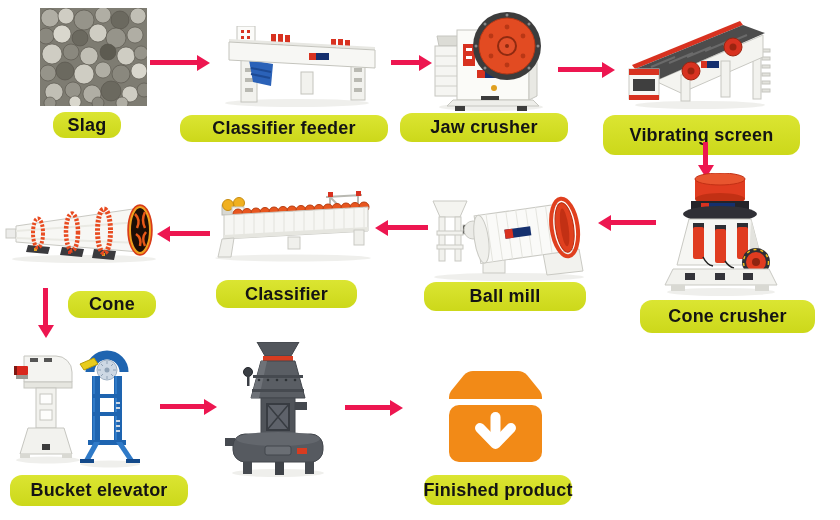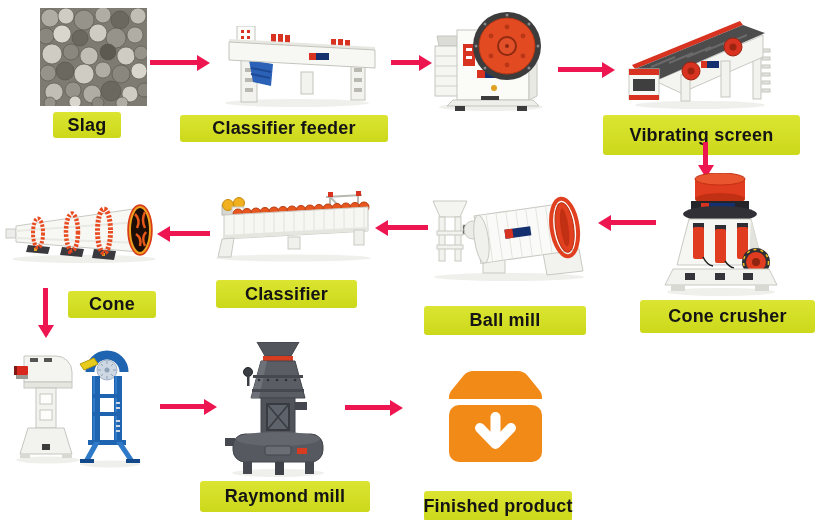--- a/index.html
+++ b/index.html
@@ -2,21 +2,21 @@
 <html><head>
 <meta charset="utf-8">
 <style>
   html,body { margin:0; padding:0; background:#ffffff; }
   #canvas {
     position:relative; width:840px; height:520px; background:#ffffff;
     font-family:"Liberation Sans", sans-serif; overflow:hidden;
   }
   .stage-label {
     position:absolute; background:linear-gradient(#dbe532,#ccd81a);
-    border-radius:3px; display:flex; align-items:center; justify-content:center;
+    border-radius:12px; display:flex; align-items:center; justify-content:center;
     font-weight:bold; font-size:18px; color:#141414; letter-spacing:.2px;
     white-space:nowrap;
   }
   .illus { position:absolute; }
   .arr { position:absolute; background:#ed1650; }
   .arr-right { height:5px; }
   .arr-right::after {
     content:""; position:absolute; left:100%; top:50%; transform:translateY(-50%);
     width:0; height:0; border-left:13px solid #ed1650;
     border-top:8px solid transparent; border-bottom:8px solid transparent;
@@ -150,20 +150,21 @@
         <circle cx="43" cy="42" r="1.5"></circle>
         <circle cx="52" cy="20" r="1.5"></circle>
     </g>
     <circle cx="61" cy="84" r="3" fill="#e0a020"></circle>
     <polygon points="20,96 100,96 106,102 14,102" fill="#eeeeea" stroke="#c6c6c0"></polygon>
     <rect x="22" y="102" width="10" height="5" fill="#3c3c3c"></rect>
       <rect x="84" y="102" width="10" height="5" fill="#3c3c3c"></rect>
     <rect x="48" y="92" width="18" height="4" fill="#3c3c3c"></rect>
   </svg>
 
+  <div class="stage-label" style="left:400px;top:113px;width:168px;height:29px">Jaw crusher</div>
 
   <div class="arr arr-right" style="left:558px;top:67px;width:44px"></div>
 
   <svg class="illus" style="left:625px;top:13px" width="150" height="97" viewBox="0 0 150 97">
     <ellipse cx="75" cy="92" rx="65" ry="4" fill="#efefec"></ellipse>
     <rect x="128" y="28" width="8" height="58" fill="#f2f2ee" stroke="#c6c6c0"></rect>
     <g fill="#e2e2dc" stroke="#c6c6c0">
       <rect x="137" y="36" width="8" height="3"></rect>
         <rect x="137" y="44" width="8" height="3"></rect>
       <rect x="137" y="52" width="8" height="3"></rect>
@@ -245,21 +246,21 @@
       <path d="M64,26 V74 M74,26 V74 M84,26 V74 M94,26 V74 M104,26 V74 M114,26 V74 M124,26 V74" stroke="#e4e4de" fill="none"></path>
       <ellipse cx="56" cy="50" rx="7" ry="24" fill="#f0f0ec" stroke="#c9c9c3"></ellipse>
       <ellipse cx="140" cy="50" rx="13" ry="29" fill="none" stroke="#e0401f" stroke-width="4"></ellipse>
       <ellipse cx="140" cy="50" rx="9" ry="25" fill="#e0401f" stroke="#b92f12"></ellipse>
       <ellipse cx="140" cy="50" rx="4" ry="19" fill="#c23014"></ellipse>
       <rect x="80" y="44" width="26" height="9" fill="#15306e"></rect>
         <rect x="80" y="44" width="8" height="9" fill="#d83220"></rect>
     </g>
   </svg>
 
-  <div class="stage-label" style="left:424px;top:306px;width:162px;height:29px">Ball mill</div>
+  <div class="stage-label" style="left:424px;top:282px;width:162px;height:29px">Ball mill</div>
 
   <div class="arr arr-left" style="left:388px;top:225px;width:40px"></div>
 
   <svg class="illus" style="left:208px;top:191px" width="170" height="72" viewBox="0 0 170 72">
     <ellipse cx="85" cy="67" rx="78" ry="3.5" fill="#efefec"></ellipse>
     <g stroke="#b9b9b2" stroke-width="2" fill="none">
       <path d="M122,22 V5 M150,18 V3 M118,6 L154,4 M122,6 L136,20"></path>
     </g>
     <rect x="120" y="1" width="5" height="5" fill="#d83220"></rect>
       <rect x="148" y="0" width="5" height="5" fill="#d83220"></rect>
@@ -358,20 +359,21 @@
         <rect x="102" y="79" width="4" height="2"></rect>
         <rect x="102" y="84" width="4" height="2"></rect>
     </g>
     <rect x="74" y="94" width="38" height="5" fill="#1e64b0"></rect>
     <polygon points="70,114 80,96 86,96 76,114" fill="#2f7ac8"></polygon>
     <polygon points="102,96 108,96 120,114 114,114" fill="#2f7ac8"></polygon>
     <rect x="66" y="113" width="14" height="4" fill="#13498a"></rect>
       <rect x="112" y="113" width="14" height="4" fill="#13498a"></rect>
   </svg>
 
+  <div class="stage-label" style="left:10px;top:475px;width:178px;height:31px">Bucket elevator</div>
 
   <div class="arr arr-right" style="left:160px;top:404px;width:44px"></div>
 
   <svg class="illus" style="left:225px;top:342px" width="107" height="136" viewBox="0 0 107 136">
     <ellipse cx="53" cy="131" rx="46" ry="4" fill="#efefec"></ellipse>
     <polygon points="32,0 74,0 66,14 40,14" fill="#52565c" stroke="#3e4248"></polygon>
     <rect x="38" y="14" width="30" height="5" fill="#d83c20"></rect>
     <polygon points="36,19 70,19 80,56 26,56" fill="#5a5e64" stroke="#42464c"></polygon>
     <polygon points="36,19 42,19 34,56 26,56" fill="#6e7278"></polygon>
     <rect x="28" y="33" width="50" height="3" fill="#464a50"></rect>
@@ -392,26 +394,25 @@
     <rect x="0" y="96" width="10" height="8" fill="#464a50"></rect>
     <rect x="8" y="92" width="90" height="28" rx="12" fill="#565a60" stroke="#42464c"></rect>
     <ellipse cx="53" cy="97" rx="42" ry="7" fill="#63676d"></ellipse>
     <rect x="40" y="104" width="26" height="9" rx="2" fill="#6a6e74" stroke="#42464c"></rect>
     <rect x="72" y="106" width="10" height="6" fill="#d83c20"></rect>
     <rect x="18" y="120" width="9" height="12" fill="#464a50"></rect>
     <rect x="50" y="120" width="9" height="13" fill="#3e4248"></rect>
     <rect x="80" y="120" width="9" height="12" fill="#464a50"></rect>
   </svg>
 
-  <div class="stage-label" style="left:200px;top:481px;width:170px;height:31px">Raymond mill</div>
 
   <div class="arr arr-right" style="left:345px;top:405px;width:45px"></div>
 
   <svg class="illus" style="left:443px;top:365px" width="105" height="97" viewBox="0 0 105 97">
     <path d="M30,6 L75,6 Q80,6 84,10 L97,26 Q99,29 99,32 L99,34 L6,34 L6,32 Q6,29 8,26 L21,10 Q25,6 30,6 Z" fill="#f28a17"></path>
     <rect x="6" y="40" width="93" height="57" rx="10" fill="#f28a17"></rect>
     <path d="M52.5,52 L52.5,72" stroke="#ffffff" stroke-width="10" stroke-linecap="round"></path>
     <path d="M37,63 L52.5,79 L68,63" stroke="#ffffff" stroke-width="10" stroke-linecap="round" stroke-linejoin="round" fill="none"></path>
   </svg>
 
-  <div class="stage-label" style="left:424px;top:491px;width:148px;height:30px">Finished product</div>
+  <div class="stage-label" style="left:424px;top:475px;width:148px;height:30px">Finished product</div>
 
 </div>
 
 </body></html>

